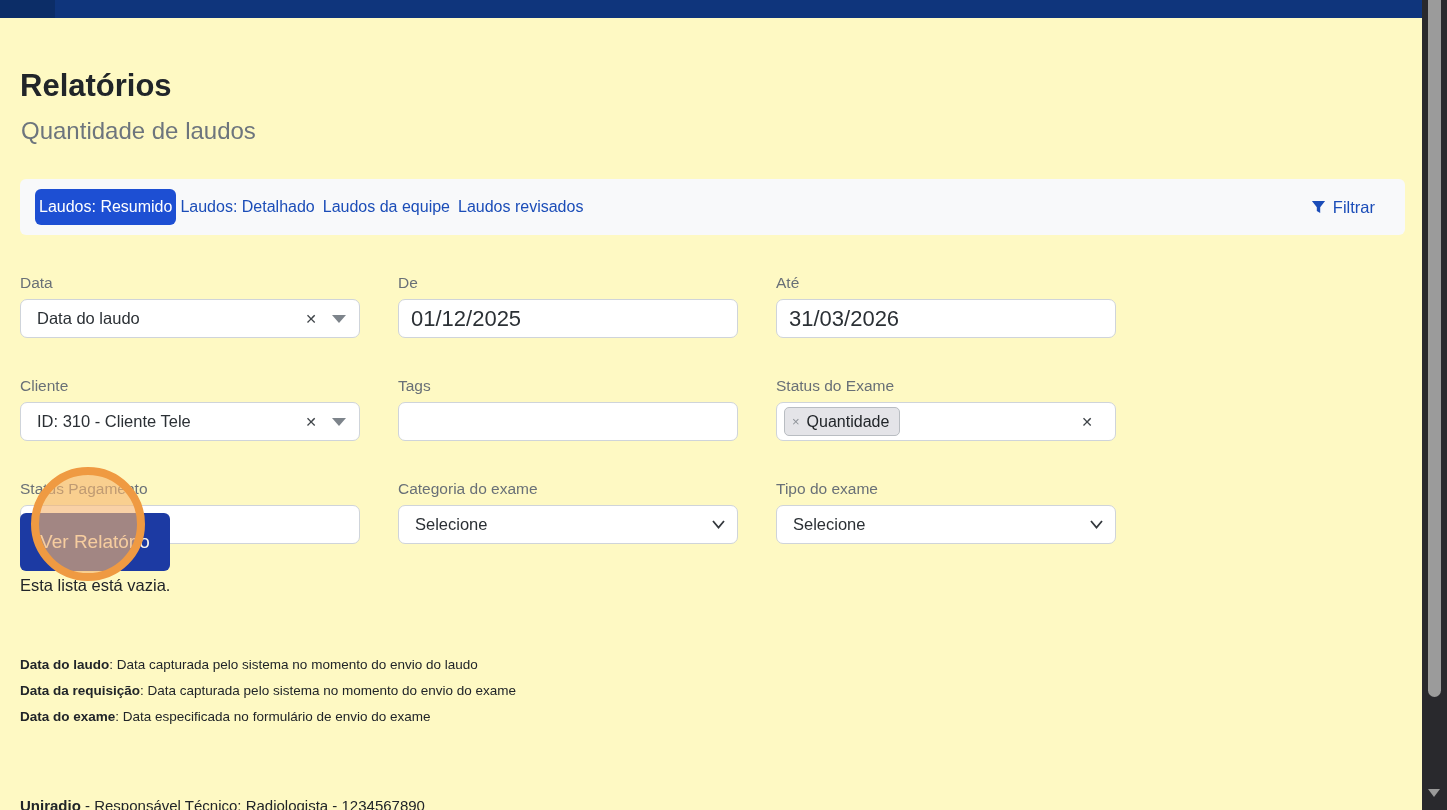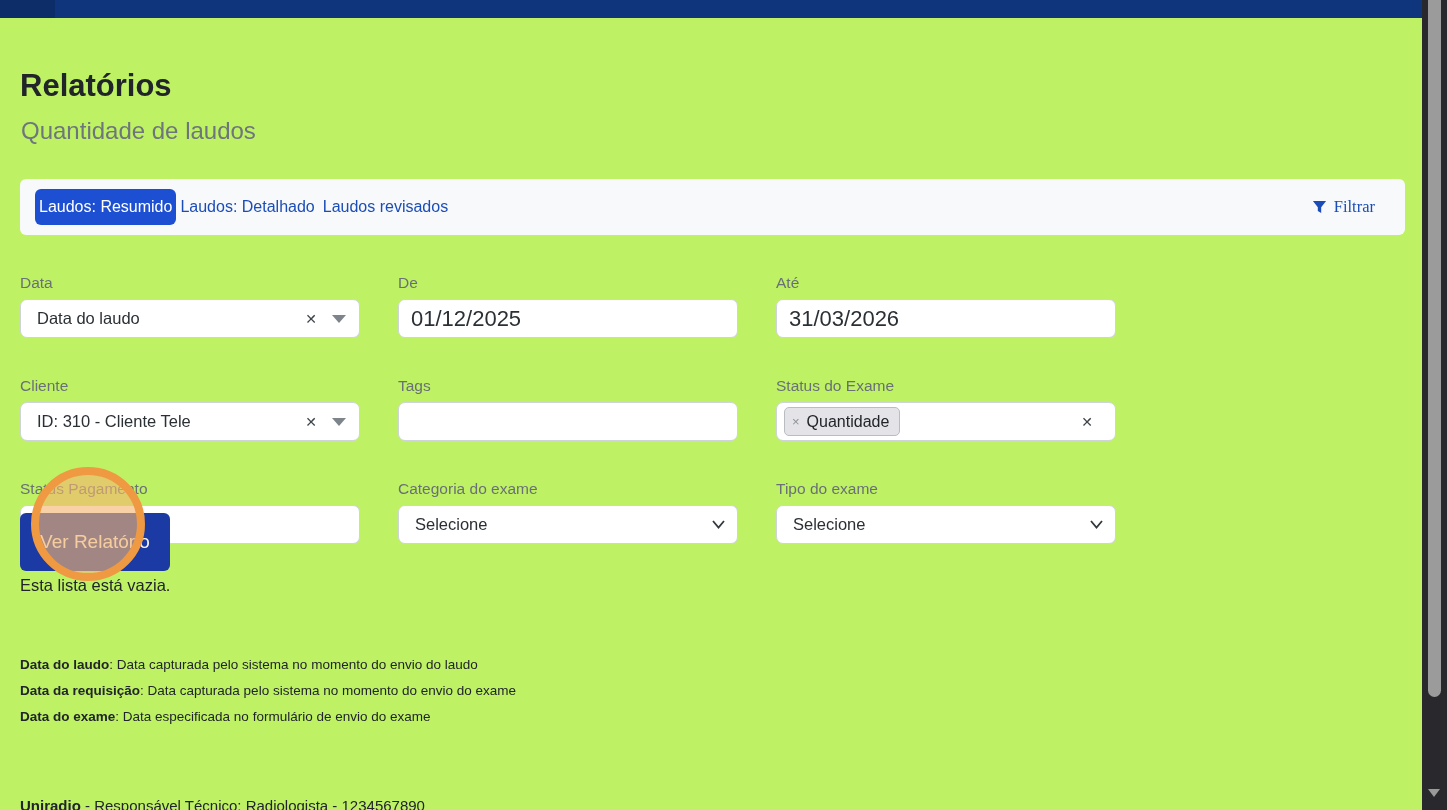--- a/index.html
+++ b/index.html
@@ -1,30 +1,30 @@
 <!DOCTYPE html>
 <html><head>
 <meta charset="utf-8">
 <style>
   * { margin:0; padding:0; box-sizing:border-box; }
   body { width:1447px; height:810px; font-family:"Liberation Sans", sans-serif; }
-  .page { position:relative; width:1447px; height:810px; background:#bef264; overflow:hidden; }
+  .page { position:relative; width:1447px; height:810px; background:#fef9c3; overflow:hidden; }
 
   .topbar { position:absolute; top:0; left:0; width:1447px; height:18px; background:#0f357c; }
   .topbar-left { position:absolute; top:0; left:0; width:55px; height:18px; background:#0c2d67; }
 
   .page-title { position:absolute; left:20px; top:68px; font-size:31px; font-weight:700; color:#212529; }
   .page-subtitle { position:absolute; left:21px; top:117px; font-size:24px; font-weight:400; color:#6d757d; }
 
   .tabbar { position:absolute; left:20px; top:179px; width:1385px; height:56px; background:#f8f9fa;
             border-radius:6px; display:flex; align-items:center; }
   .tab { font-size:16px; color:#1b4db8; padding:9px 4px; border-radius:6px; white-space:nowrap; cursor:pointer; }
   .tab.active { background:#1d4fd3; color:#ffffff; margin-left:15px; }
   .filter-btn { margin-left:auto; margin-right:30px; display:flex; align-items:center; gap:7px;
-                color:#1b4db8; font-size:16.5px; cursor:pointer;font-family:Liberation Serif, serif; }
+                color:#1b4db8; font-size:16.5px; cursor:pointer; }
 
   .form-grid { position:absolute; left:20px; top:256px; display:grid;
                grid-template-columns:340px 340px 340px; column-gap:38px; }
   .cell { margin-bottom:21px;margin-top:16px; }
   .field-label { font-size:15.5px; color:#697077; height:22px; line-height:22px; margin-bottom:5px; }
   .control { position:relative; height:39px; background:#fff; border:1px solid #cfd4da; border-radius:7px;
              display:flex; align-items:center; }
   .text-input { width:100%; height:39px; background:#fff; border:1px solid #cfd4da; border-radius:7px;
                 padding:0 12px; font-size:22px; color:#2b3035; outline:none;
                 font-family:"Liberation Sans", sans-serif; }
@@ -70,20 +70,21 @@
   <div class="topbar">
     <div class="topbar-left"></div>
   </div>
 
   <h1 class="page-title">Relatórios</h1>
   <div class="page-subtitle">Quantidade de laudos</div>
 
   <div class="tabbar">
     <div class="tab active">Laudos: Resumido</div>
     <div class="tab">Laudos: Detalhado</div>
+    <div class="tab">Laudos da equipe</div>
     <div class="tab">Laudos revisados</div>
     <div class="filter-btn">
       <span style="display:flex;">
         <svg width="15" height="15" viewBox="0 0 16 16">
             <path d="M1 1h14L9.8 7.6v6.2L6.2 11.6V7.6L1 1z" fill="#1b4db8"></path>
           </svg>
       </span>
       <span>Filtrar</span>
     </div>
   </div>

